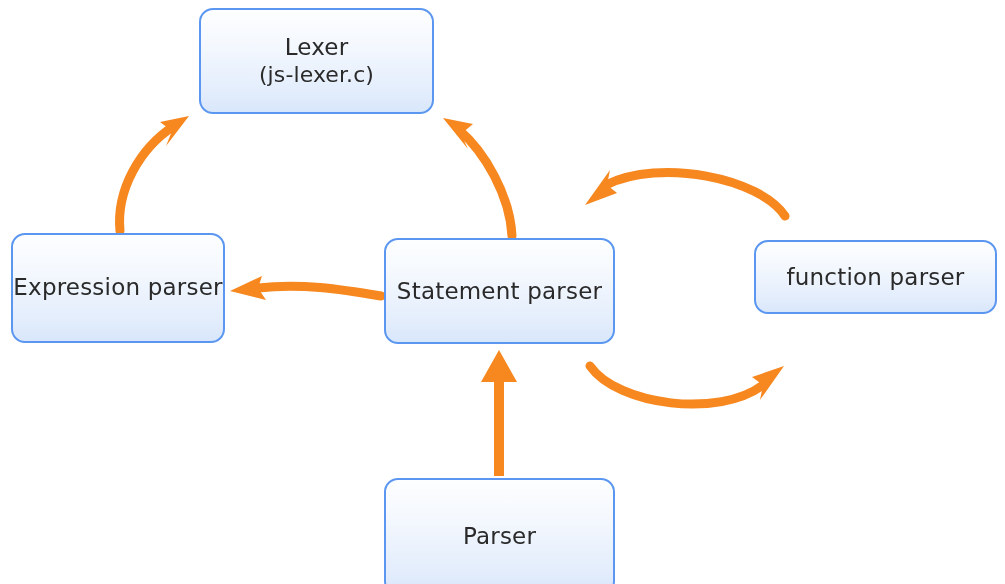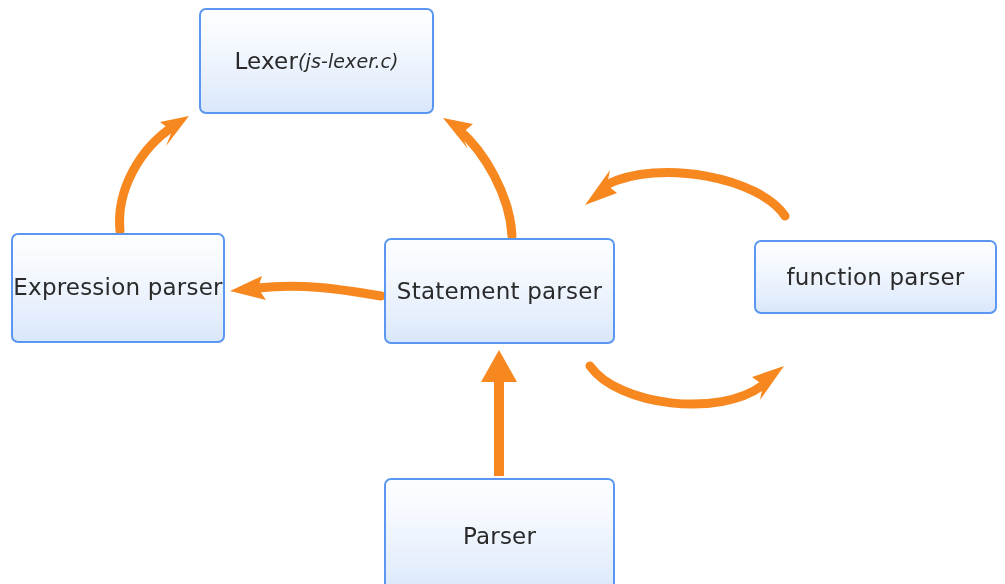--- a/index.html
+++ b/index.html
@@ -29,45 +29,44 @@
     top: 0;
     width: 1005px;
     height: 584px;
     pointer-events: none;
   }
 
   .node-box {
     position: absolute;
     box-sizing: border-box;
     border: 2px solid #5b97f0;
-    border-radius: 7px;
+    border-radius: 14px;
     background: linear-gradient(to bottom, #fdfeff 0%, #f4f8fe 35%, #e3edfc 80%, #d9e7fb 100%);
     display: flex;
-    flex-direction: row;
+    flex-direction: column;
     align-items: center;
     justify-content: center;
     color: #2a2a2a;
     text-align: center;
     line-height: 1.16;
   }
 
   .node-title {
     font-size: 23px;
     letter-spacing: 0.2px;
     white-space: nowrap;
   }
   .node-title.two-line {
     white-space: normal;
   }
   .node-sub {
-    font-size: 19px;
+    font-size: 22px;
     letter-spacing: 0.1px;
     white-space: nowrap;
     margin-top: 1px;
-    font-style: italic;
   }
 
   
   #node-lexer          { left: 199px; top: 8px;   width: 235px; height: 106px; }
   #node-expression     { left: 11px;  top: 233px; width: 214px; height: 110px; }
   #node-statement      { left: 384px; top: 238px; width: 231px; height: 106px; gap: 7px; }
   #node-function       { left: 754px; top: 240px; width: 243px; height: 74px; }
   #node-parser         { left: 384px; top: 478px; width: 231px; height: 117px; }
 
   #node-expression .node-title { line-height: 1.12; }

